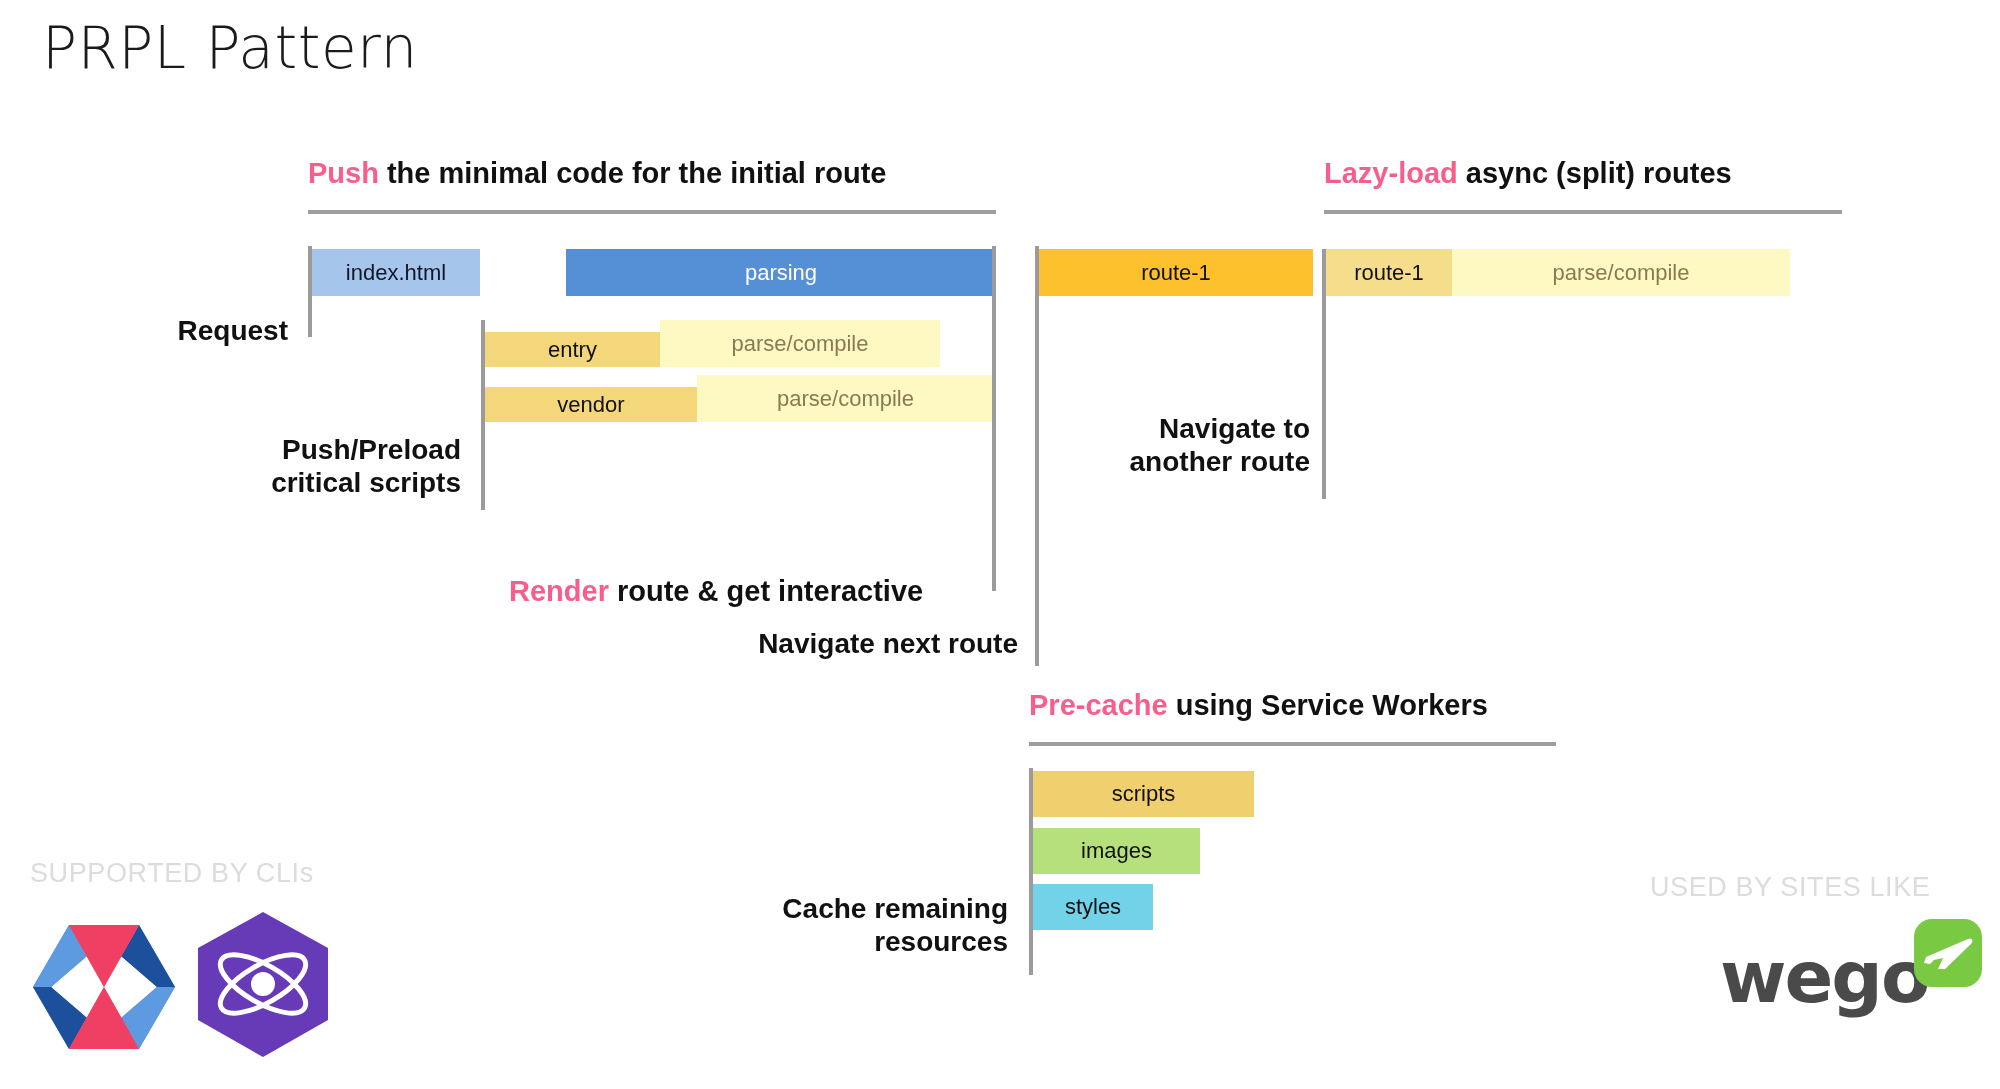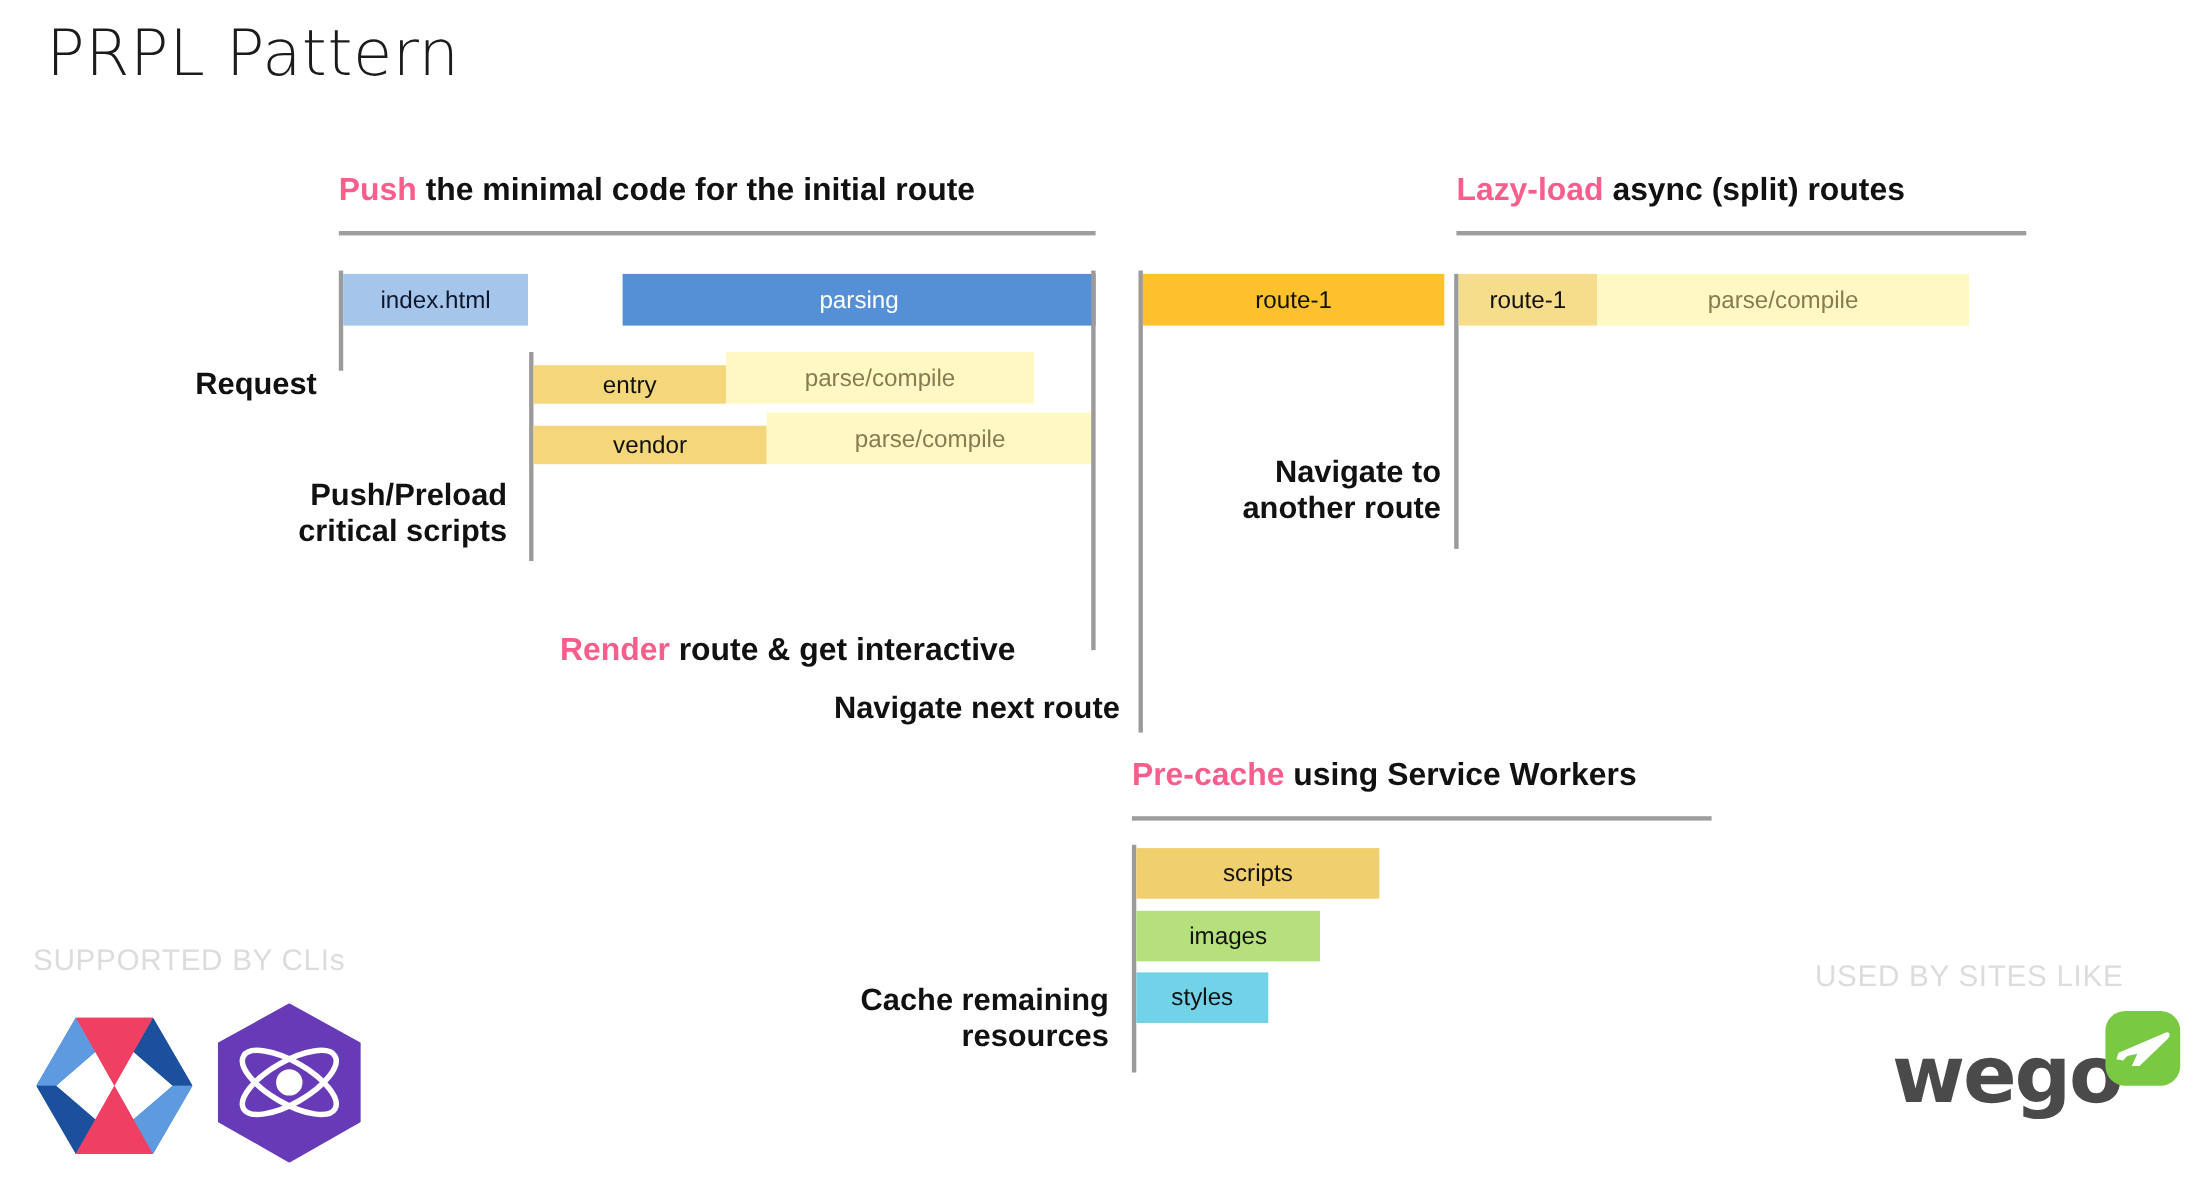--- a/index.html
+++ b/index.html
@@ -139,21 +139,21 @@
   <div class="bar" style="left:485px; top:320px; width:455px;">
     <div class="seg c-lightyel" style="width:175px;">entry</div>
     <div class="seg c-orange" style="flex:1 1 auto;">parse/compile</div>
   </div>
 
   <div class="bar" style="left:485px; top:375px; width:509px;">
     <div class="seg c-lightyel" style="width:212px;">vendor</div>
     <div class="seg c-orange" style="flex:1 1 auto;">parse/compile</div>
   </div>
 
-  <div class="side-label" style="left:60px; top:332px; width:228px;">Request</div>
+  <div class="side-label" style="left:60px; top:314px; width:228px;">Request</div>
 
   <div class="side-label" style="left:120px; top:433px; width:341px;">Push/Preload
 critical scripts</div>
 
   <div class="vline" style="left:992px; top:246px; height:345px;"></div>
   <div class="sec-head" style="left:509px; top:540px;margin-top:36px;">
     <span class="hl">Render</span><span> route &amp; get interactive</span>
   </div>
 
   <div class="vline" style="left:1035px; top:246px; height:420px;"></div>

